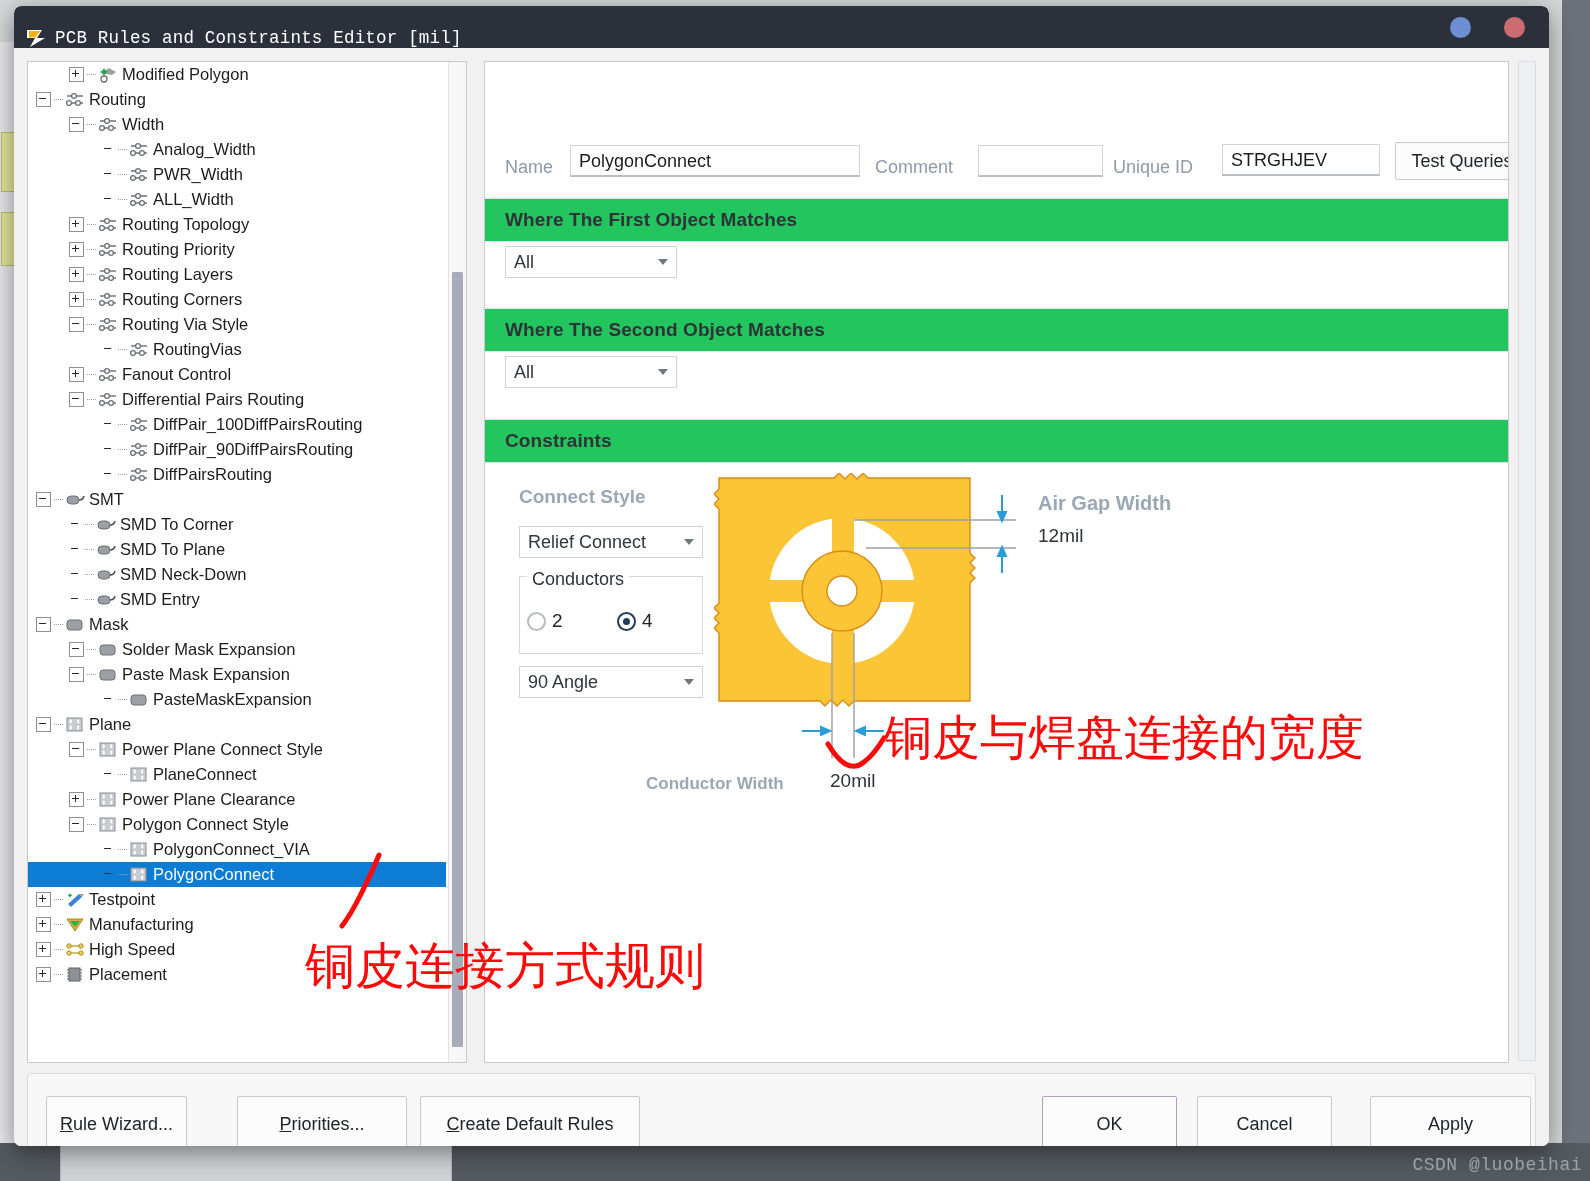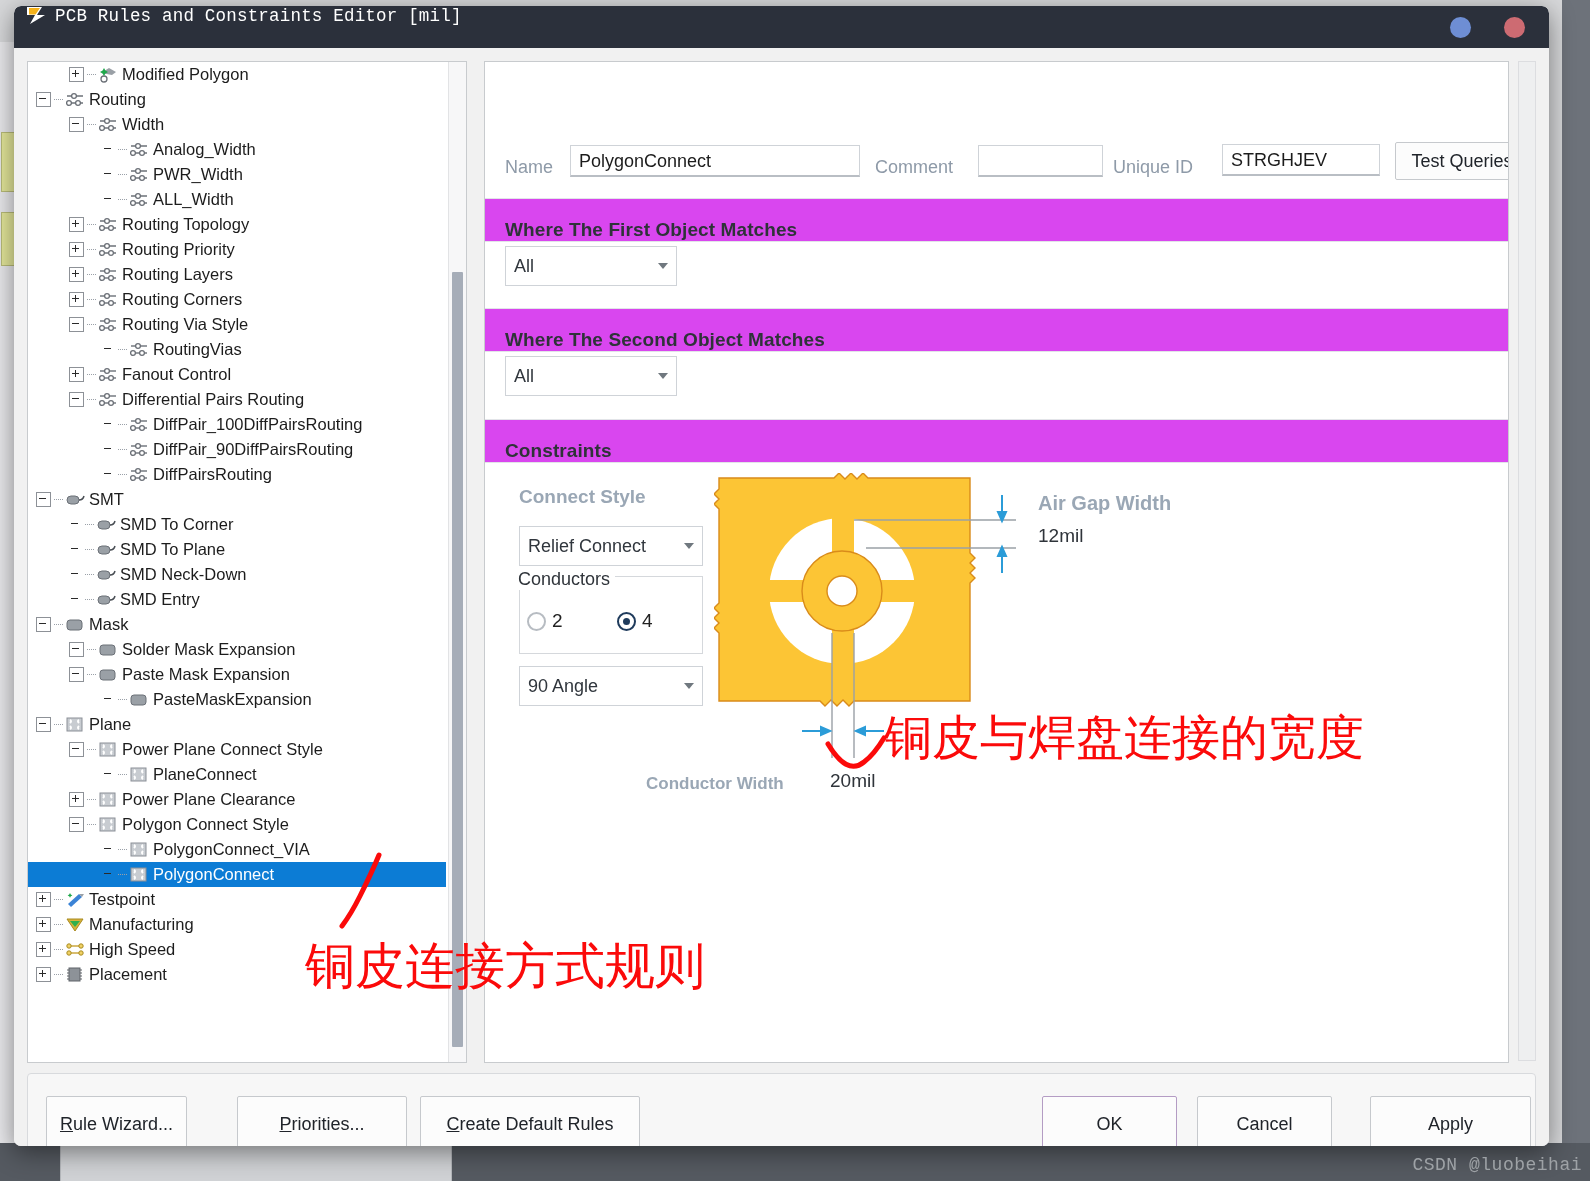--- a/index.html
+++ b/index.html
@@ -18,21 +18,21 @@
 
   
   #dialog{
     position:absolute;left:14px;top:6px;width:1535px;height:1140px;
     background:#f1f1f1;border-radius:7px;
     box-shadow:0 6px 26px rgba(0,0,0,.45);
     overflow:hidden;
   }
   #titlebar{
     height:42px;background:#2b303b;border-radius:7px 7px 0 0;
-    display:flex;align-items:flex-start;padding:0 12px;position:relative;
+    display:flex;align-items:flex-end;padding:0 12px;position:relative;
   }
   #app-logo{width:22px;height:19px;margin-right:7px;flex:0 0 auto;}
   #title-text{
     color:#ffffff;font-size:17.5px;letter-spacing:.2px;
     font-family:"Liberation Mono","DejaVu Sans Mono",monospace;
   }
   .win-dot{width:21px;height:21px;border-radius:50%;position:absolute;top:11px;}
   #win-min{right:78px;background:#6e8ed4;}
   #win-close{right:24px;background:#cd6b72;}
 
@@ -61,52 +61,52 @@
   .expander.none{border:none;background:transparent;}
   .tico{width:22px;height:17px;flex:0 0 auto;margin-right:2px;}
   .tlabel{line-height:25px;}
 
   
   #right-panel{
     position:absolute;left:470px;top:13px;right:40px;height:1000px;
     background:#ffffff;border:1px solid #c8cbce;overflow:hidden;
   }
   .band{
-    position:absolute;left:0;right:0;height:42px;background:#d946ef;
+    position:absolute;left:0;right:0;height:42px;background:#22c55e;
     border-top:1px solid #e2e4e8;border-bottom:1px solid #e2e4e8;
-    display:flex;align-items:flex-end;
+    display:flex;align-items:center;
   }
   .band-title{font-size:19px;font-weight:bold;color:#2e3338;padding-left:20px;letter-spacing:.1px;}
 
   .fld-label{font-size:18px;color:#8e9aa8;}
   .fld-input{
     border:1px solid #cfd3d8;background:#fff;height:32px;line-height:32px;
     font-size:18px;color:#1c1c1c;padding:0 8px;box-sizing:border-box;
     border-bottom:2px solid #b9bec4;
   }
   .combo{
-    border:1px solid #cfd3d8;background:#fff;height:40px;
+    border:1px solid #cfd3d8;background:#fff;height:32px;
     font-size:18px;color:#30363d;padding:0 8px;box-sizing:border-box;
     display:flex;align-items:center;justify-content:space-between;
   }
   .chev{width:0;height:0;border-left:5px solid transparent;border-right:5px solid transparent;border-top:6px solid #70787f;margin-left:8px;}
   .btn{
     border:1px solid #c6c9cd;background:#fcfcfc;font-size:18px;color:#20242a;
     display:flex;align-items:center;justify-content:center;box-sizing:border-box;
     border-radius:2px;
   }
 
   
   #cs-label{position:absolute;left:505px;top:438px;font-size:19px;font-weight:bold;color:#9aa7b5;}
   #connect-style-combo{position:absolute;left:505px;top:478px;width:184px;}
   #conductors-group{
     position:absolute;left:505px;top:528px;width:184px;height:78px;
     border:1px solid #d5d8dc;box-sizing:border-box;
   }
-  #conductors-legend{position:absolute;left:499px;top:521px;background:#fff;padding:0 5px;font-size:18px;color:#2f343a;}
+  #conductors-legend{position:absolute;left:513px;top:521px;background:#fff;padding:0 5px;font-size:18px;color:#2f343a;}
   .radio{width:19px;height:19px;border-radius:50%;border:2px solid #b7bcc2;box-sizing:border-box;background:#fff;position:relative;}
   .radio.on{border-color:#1f3b5c;}
   .radio.on::after{content:"";position:absolute;left:4px;top:4px;width:7px;height:7px;border-radius:50%;background:#1f3b5c;}
   #angle-combo{position:absolute;left:505px;top:618px;width:184px;}
 
   
   #pcb-figure{position:absolute;left:700px;top:425px;width:560px;height:300px;}
   #airgap-label{position:absolute;left:1024px;top:444px;font-size:20px;font-weight:bold;color:#9aa7b5;}
   #airgap-value{position:absolute;left:1024px;top:477px;font-size:19px;color:#2f343a;}
   #condwidth-label{position:absolute;left:632px;top:726px;font-size:17px;font-weight:bold;color:#9aa7b5;}

